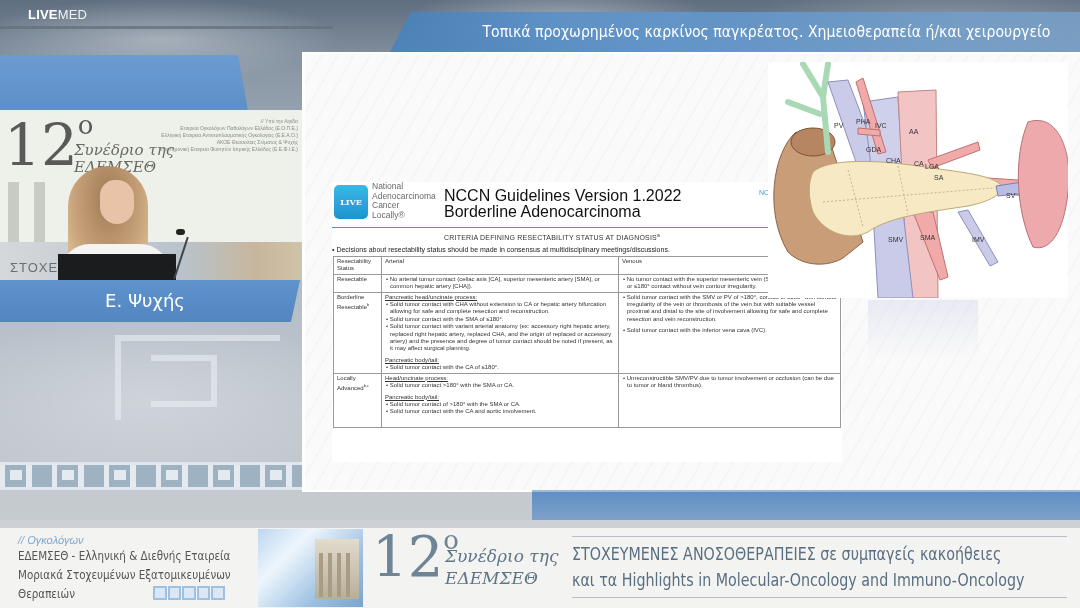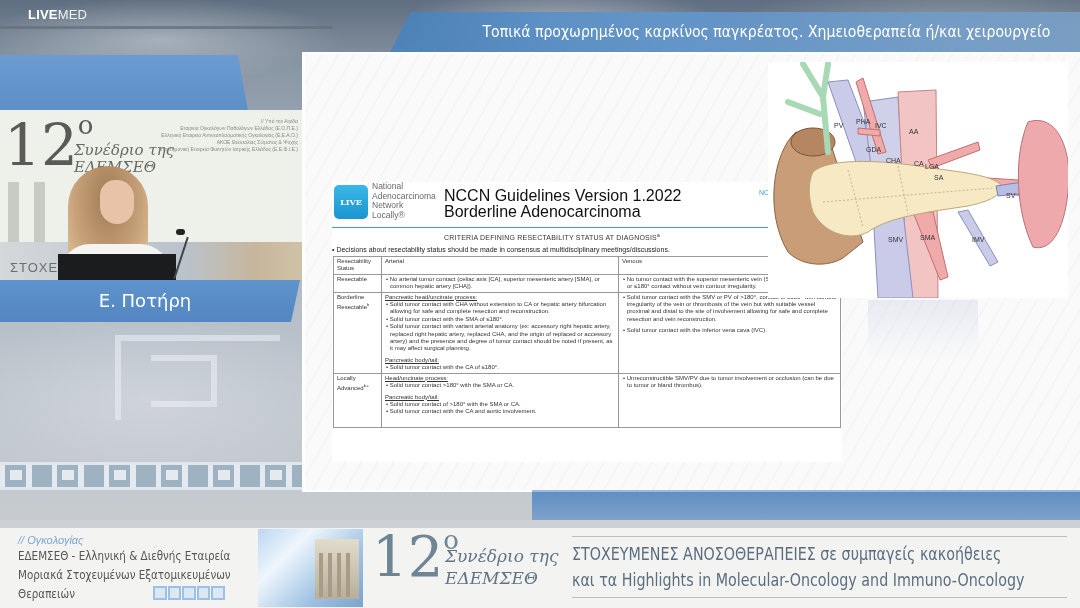--- a/index.html
+++ b/index.html
@@ -262,36 +262,36 @@
   <div class="person">
     <div class="hair"></div>
     <div class="face"></div>
     <div class="shirt"></div>
   </div>
   <div class="laptop"></div>
   <div class="mic-stem"></div>
   <div class="mic-head"></div>
 </div>
 <div class="name-band"></div>
-<div class="name-text">Ε. Ποτήρη</div>
+<div class="name-text">Ε. Ψυχής</div>
 
 <div class="greek-key"></div>
 <div class="meander"></div>
 <div class="meander-inner"></div>
 
 <div class="slide-frame"></div>
 <div class="slide"></div>
 <div class="slide-bottom-band"></div>
 
 <div class="nccn-doc">
   <div class="nccn-logo">LIVE</div>
   <div class="nccn-org">
     <div>National</div>
     <div>Adenocarcinoma</div>
-    <div>Network</div>
+    <div>Cancer</div>
     <div>Locally®</div>
   </div>
   <div class="nccn-title">
     <div>NCCN Guidelines Version 1.2022</div>
     <div>Borderline Adenocarcinoma</div>
   </div>
   <div class="nccn-nc">NC</div>
   <div class="nccn-rule"></div>
   <div class="nccn-criteria"><span>CRITERIA DEFINING RESECTABILITY STATUS AT DIAGNOSIS</span><sup>a</sup></div>
   <div class="nccn-note">• Decisions about resectability status should be made in consensus at multidisciplinary meetings/discussions.</div>
@@ -395,21 +395,21 @@
       <text x="238" y="136">SV</text>
       <text x="120" y="180">SMV</text>
       <text x="152" y="178">SMA</text>
       <text x="204" y="180">IMV</text>
     </g>
   </svg>
 </div>
 <div class="anatomy-reflect"></div>
 
 <div class="footer"></div>
-<div class="footer-left-label">// Ογκολογίας</div>
+<div class="footer-left-label">// Ογκολόγων</div>
 <div class="footer-left-line" style="top:549px">ΕΔΕΜΣΕΘ - Ελληνική &amp;  Διεθνής Εταιρεία</div>
 <div class="footer-left-line" style="top:568px">Μοριακά Στοχευμένων Εξατομικευμένων</div>
 <div class="footer-left-line" style="top:587px">Θεραπειών</div>
 <div class="footer-meander">
   <span></span>
     <span></span>
     <span></span>
     <span></span>
     <span></span>
 </div>

